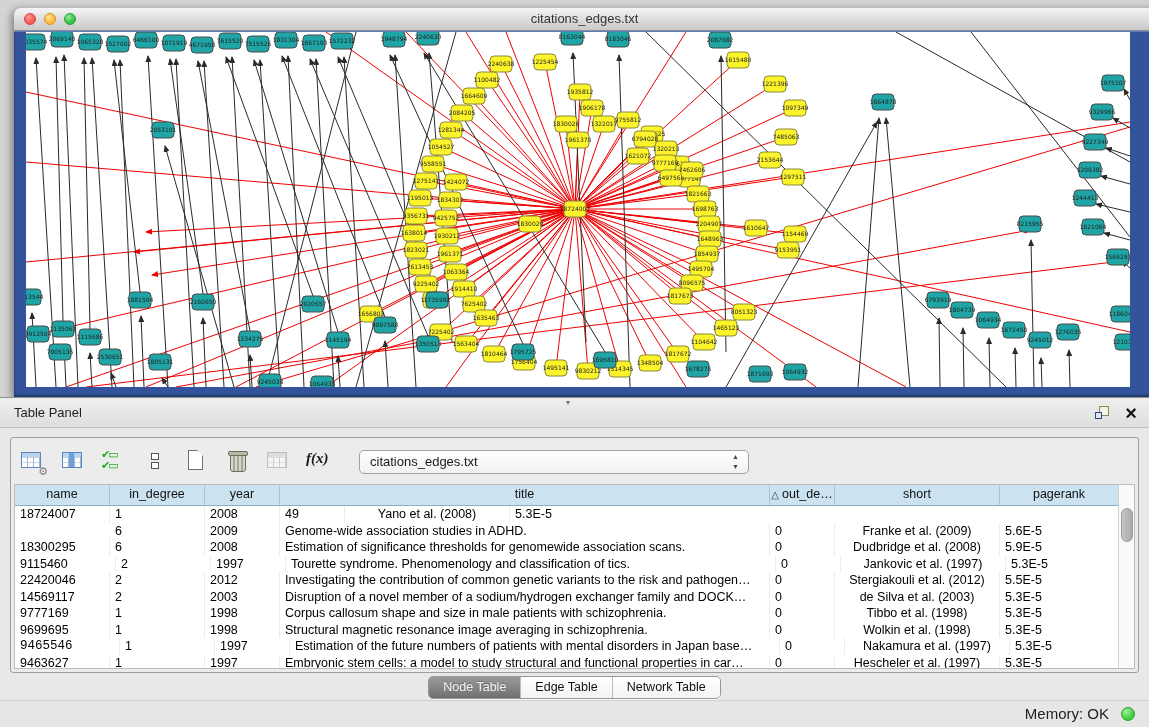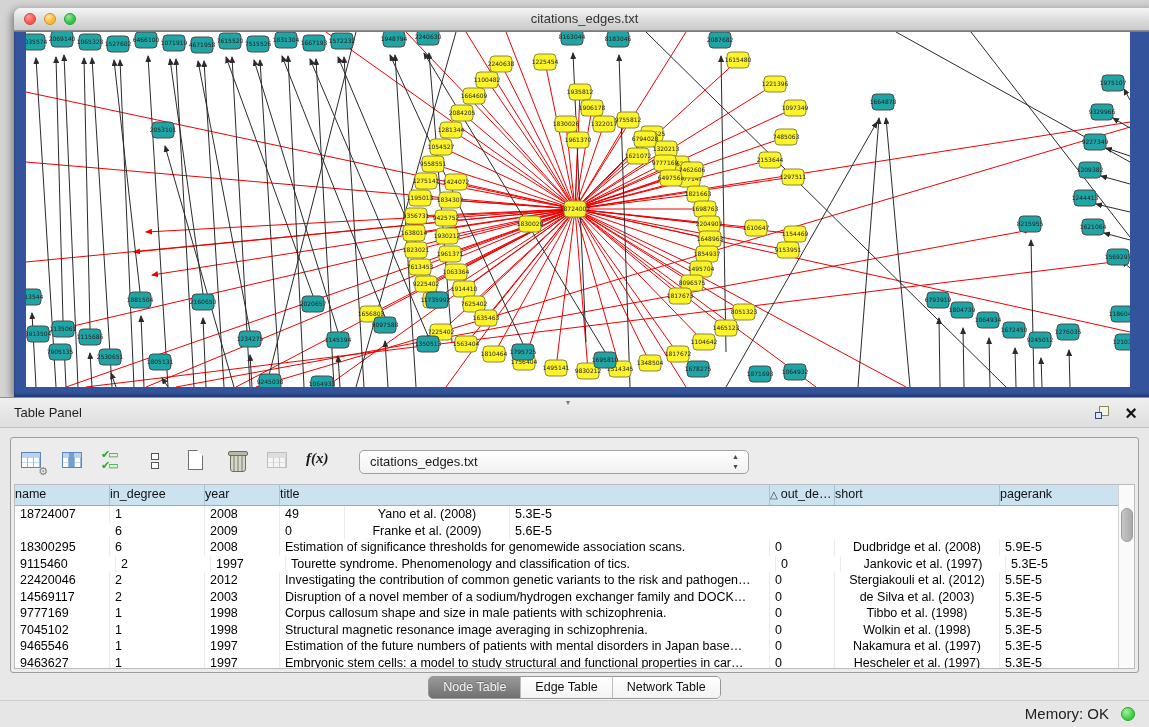--- a/index.html
+++ b/index.html
@@ -60,21 +60,21 @@
   .fx{font-size:15px;font-family:"Liberation Serif",serif;font-style:italic;font-weight:bold;color:#1a1a1a;}
   .tsel{width:390px;height:24px;border:1px solid #a2a2a2;border-radius:5px;background:linear-gradient(#ffffff,#f1f1f1);
         position:relative;font-size:13px;color:#1a1a1a;line-height:22px;padding-left:10px;box-sizing:border-box;margin-left:6px;}
   .tsel .spin{position:absolute;right:9px;top:1px;font-size:7px;color:#444;line-height:10px;text-align:center;}
 
   .table-area{position:absolute;left:3px;right:3px;top:46px;bottom:3px;background:#ffffff;
               border:1px solid #bcbcbc;display:flex;box-sizing:border-box;}
   .tbl{flex:1;overflow:hidden;}
   .hrow{display:flex;height:20px;background:#cbe3f0;border-bottom:1px solid #8fb0c2;}
   .hcell{box-sizing:border-box;border-right:1px solid #a6c4d5;font-size:12.5px;color:#111;
-         text-align:left;line-height:19px;overflow:hidden;white-space:nowrap;flex:0 0 auto;}
+         text-align:center;line-height:19px;overflow:hidden;white-space:nowrap;flex:0 0 auto;}
   .hcell:last-child{flex:1 1 auto;border-right:none;}
   .sortglyph{font-size:10px;color:#223a66;margin-right:3px;}
   .brow{display:flex;height:16.5px;}
   .bcell{box-sizing:border-box;font-size:12.5px;color:#000;line-height:16.5px;
          padding:0 5px;overflow:hidden;white-space:nowrap;border-right:1px solid #ededed;flex:0 0 auto;}
   .bcell:last-child{flex:1 1 auto;border-right:none;}
   .vscroll{width:15px;background:#fafafa;border-left:1px solid #d2d2d2;position:relative;}
   .vthumb{position:absolute;left:2px;top:23px;width:10px;height:32px;border-radius:6px;
           background:linear-gradient(90deg,#c6c6c6,#a9a9a9);border:1px solid #9b9b9b;}
 
@@ -865,20 +865,21 @@
               <div class="bcell" style="width: 95px; text-align: left;">1</div>
               <div class="bcell" style="width: 75px; text-align: left;">2008</div>
               <div class="bcell" style="width: 65px; text-align: left;">49</div>
               <div class="bcell" style="width: 165px; text-align: center;">Yano et al. (2008)</div>
               <div class="bcell" style="width: 100px; text-align: left;">5.3E-5</div>
             </div>
             <div class="brow">
               <div class="bcell" style="width: 95px; text-align: left; margin-top: 14px;">19384554</div>
               <div class="bcell" style="width: 95px; text-align: left;">6</div>
               <div class="bcell" style="width: 75px; text-align: left;">2009</div>
+              <div class="bcell" style="width: 490px; text-align: left;">Genome-wide association studies in ADHD.</div>
               <div class="bcell" style="width: 65px; text-align: left;">0</div>
               <div class="bcell" style="width: 165px; text-align: center;">Franke et al. (2009)</div>
               <div class="bcell" style="width: 100px; text-align: left;">5.6E-5</div>
             </div>
             <div class="brow">
               <div class="bcell" style="width: 95px; text-align: left;">18300295</div>
               <div class="bcell" style="width: 95px; text-align: left;">6</div>
               <div class="bcell" style="width: 75px; text-align: left;">2008</div>
               <div class="bcell" style="width: 490px; text-align: left;">Estimation of significance thresholds for genomewide association scans.</div>
               <div class="bcell" style="width: 65px; text-align: left;">0</div>
@@ -915,30 +916,30 @@
             <div class="brow">
               <div class="bcell" style="width: 95px; text-align: left;">9777169</div>
               <div class="bcell" style="width: 95px; text-align: left;">1</div>
               <div class="bcell" style="width: 75px; text-align: left;">1998</div>
               <div class="bcell" style="width: 490px; text-align: left;">Corpus callosum shape and size in male patients with schizophrenia.</div>
               <div class="bcell" style="width: 65px; text-align: left;">0</div>
               <div class="bcell" style="width: 165px; text-align: center;">Tibbo et al. (1998)</div>
               <div class="bcell" style="width: 100px; text-align: left;">5.3E-5</div>
             </div>
             <div class="brow">
-              <div class="bcell" style="width: 95px; text-align: left;">7045102</div>
+              <div class="bcell" style="width: 95px; text-align: left;">9699695</div>
               <div class="bcell" style="width: 95px; text-align: left;">1</div>
               <div class="bcell" style="width: 75px; text-align: left;">1998</div>
               <div class="bcell" style="width: 490px; text-align: left;">Structural magnetic resonance image averaging in schizophrenia.</div>
               <div class="bcell" style="width: 65px; text-align: left;">0</div>
               <div class="bcell" style="width: 165px; text-align: center;">Wolkin et al. (1998)</div>
               <div class="bcell" style="width: 100px; text-align: left;">5.3E-5</div>
             </div>
             <div class="brow">
-              <div class="bcell" style="width: 95px; text-align: left;">9465546</div>
+              <div class="bcell" style="width: 105px; text-align: left; font-family: Liberation Mono, monospace;">9465546</div>
               <div class="bcell" style="width: 95px; text-align: left;">1</div>
               <div class="bcell" style="width: 75px; text-align: left;">1997</div>
               <div class="bcell" style="width: 490px; text-align: left;">Estimation of the future numbers of patients with mental disorders in Japan base…</div>
               <div class="bcell" style="width: 65px; text-align: left;">0</div>
               <div class="bcell" style="width: 165px; text-align: center;">Nakamura et al. (1997)</div>
               <div class="bcell" style="width: 100px; text-align: left;">5.3E-5</div>
             </div>
             <div class="brow">
               <div class="bcell" style="width: 95px; text-align: left;">9463627</div>
               <div class="bcell" style="width: 95px; text-align: left;">1</div>

